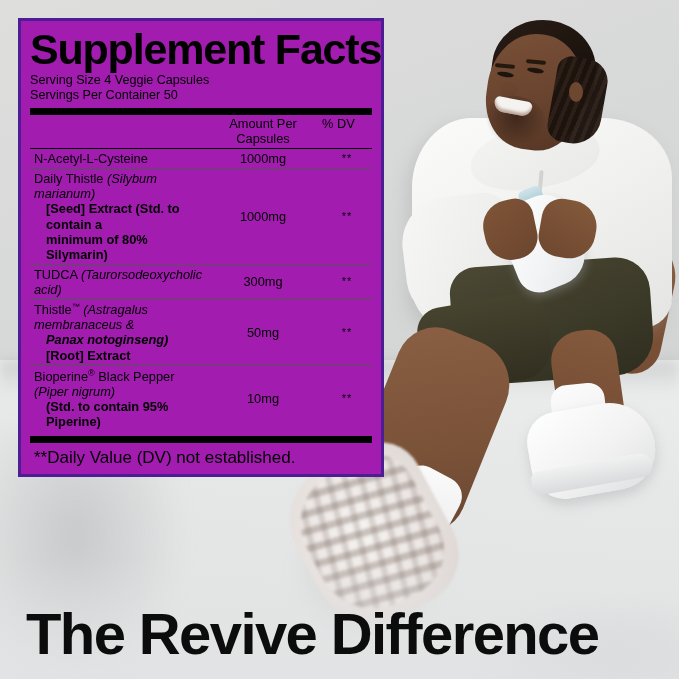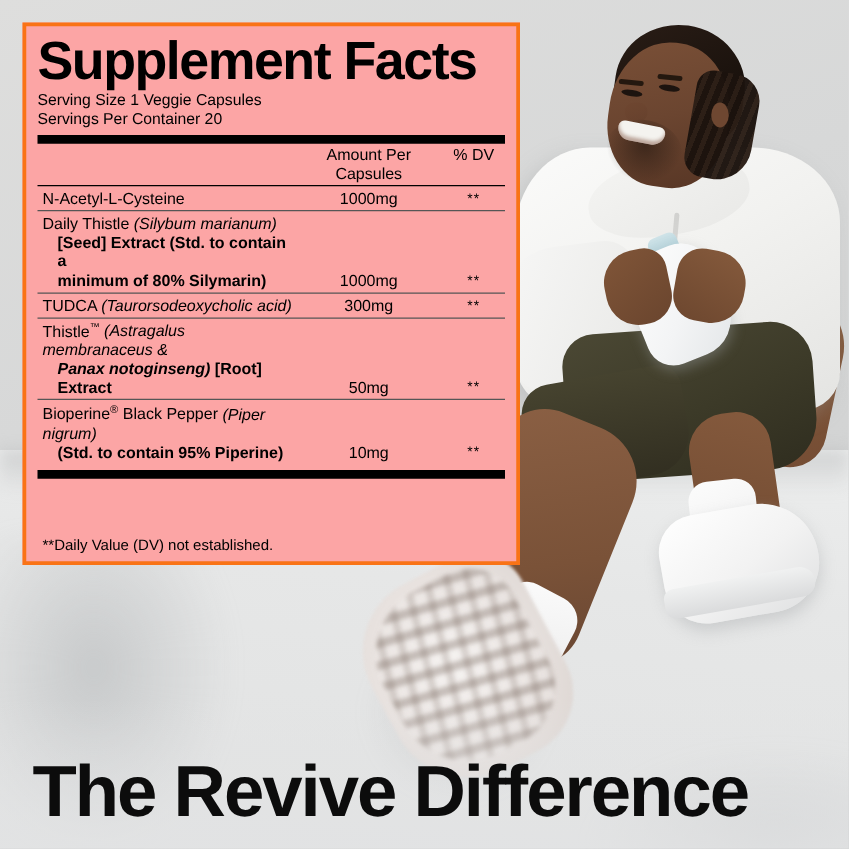--- a/index.html
+++ b/index.html
@@ -278,23 +278,23 @@
     position: absolute;
     left: 0; right: 0; bottom: 0; height: 120px;
     background: linear-gradient(0deg, rgba(226,227,228,.75), rgba(226,227,228,0));
   }
 
   
   .sf-panel {
     position: absolute;
     left: 18px;
     top: 18px;
-    width: 398px;
-    background: #fca5a5;
-    border: 3px solid #f97316;
+    width: 366px;
+    background: #a21caf;
+    border: 3px solid #4c1d95;
     box-sizing: border-box;
     padding: 6px 9px 5px 9px;
   }
   .sf-title {
     font-size: 43px;
     font-weight: 700;
     letter-spacing: -1.2px;
     line-height: 1.03;
     color: #000;
     margin: 0 0 2px 0;
@@ -324,26 +324,26 @@
     font-size: 12.8px;
     padding: 1px 0 2px 0;
   }
   .sf-colhead .spacer { flex: 1; }
   .sf-colhead .amt {
     width: 118px;
     text-align: center;
   }
   .sf-colhead .dv {
     width: 50px;
-    text-align: center;
+    text-align: left;
   }
 
   .sf-row {
     display: flex;
-    align-items: flex-end;
+    align-items: center;
     padding: 2px 0 2px 0;
     font-size: 12.8px;
     line-height: 1.18;
     color: #000;
   }
   .sf-row .nm {
     flex: 1;
     padding-left: 4px;
   }
   .sf-row .amt {
@@ -360,24 +360,23 @@
   .sub {
     display: block;
     padding-left: 12px;
     font-weight: bold;
   }
   em.sci { font-style: italic; margin-top: 48px; }
   sup.tm { font-size: 8px; vertical-align: super; }
   sup.reg { font-size: 9px; vertical-align: super; }
 
   .sf-footnote {
-    font-size: 12px;
-    padding: 18px 0 1px 4px;
+    font-size: 17px;
+    padding: 5px 0 1px 4px;
     color: #000;
-    margin-top: 28px;
   }
   .sf-other {
     position: absolute;
     left: 18px;
     top: 300px;
     width: 372px;
     font-size: 12.4px;
     line-height: 1.25;
     color: #111;
   }
@@ -444,22 +443,22 @@
     <div class="sock-l"></div>
     <div class="shoe-l-shadow"></div>
     <div class="shoe-l"></div>
     <div class="shoe-l-tread"></div>
 
     <div class="photo-blur-bottom"></div>
   </div>
 
   <div class="sf-panel">
     <div class="sf-title">Supplement Facts</div>
-    <div class="sf-serving">Serving Size 1 Veggie Capsules</div>
-    <div class="sf-serving">Servings Per Container 20</div>
+    <div class="sf-serving">Serving Size 4 Veggie Capsules</div>
+    <div class="sf-serving">Servings Per Container 50</div>
 
     <div class="rule-thick"></div>
 
     <div class="sf-colhead">
       <span class="spacer"></span>
       <span class="amt">Amount Per Capsules</span>
       <span class="dv">% DV</span>
     </div>
 
     <div class="rule-thin"></div>

